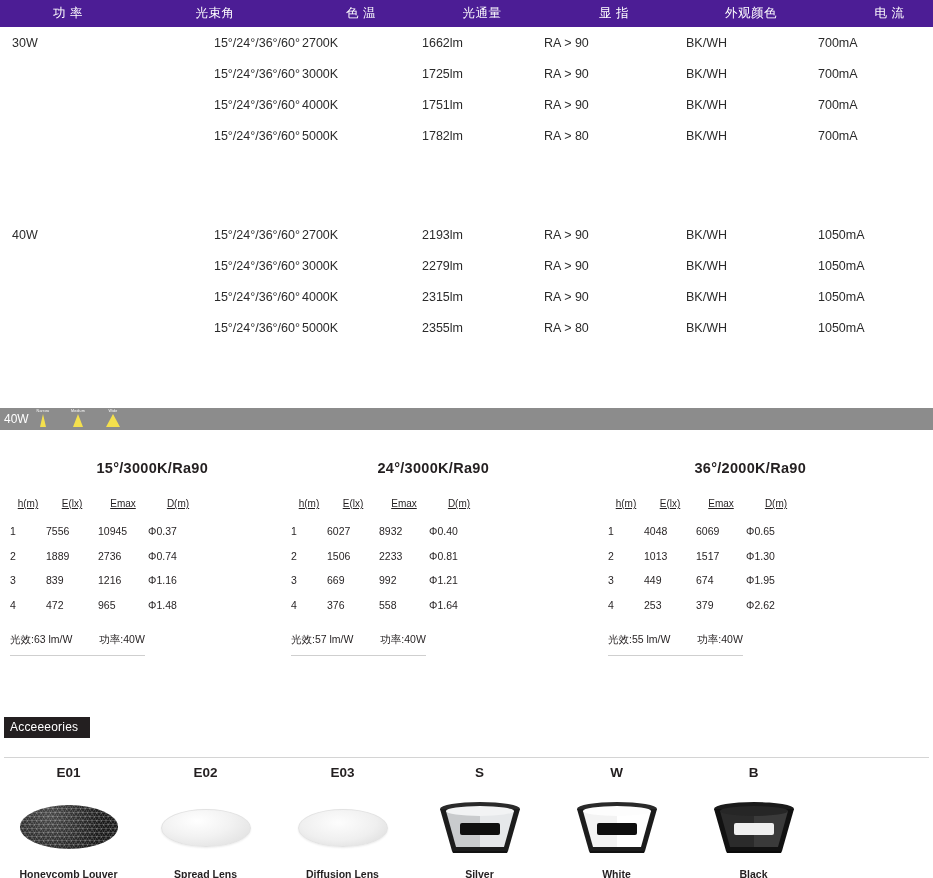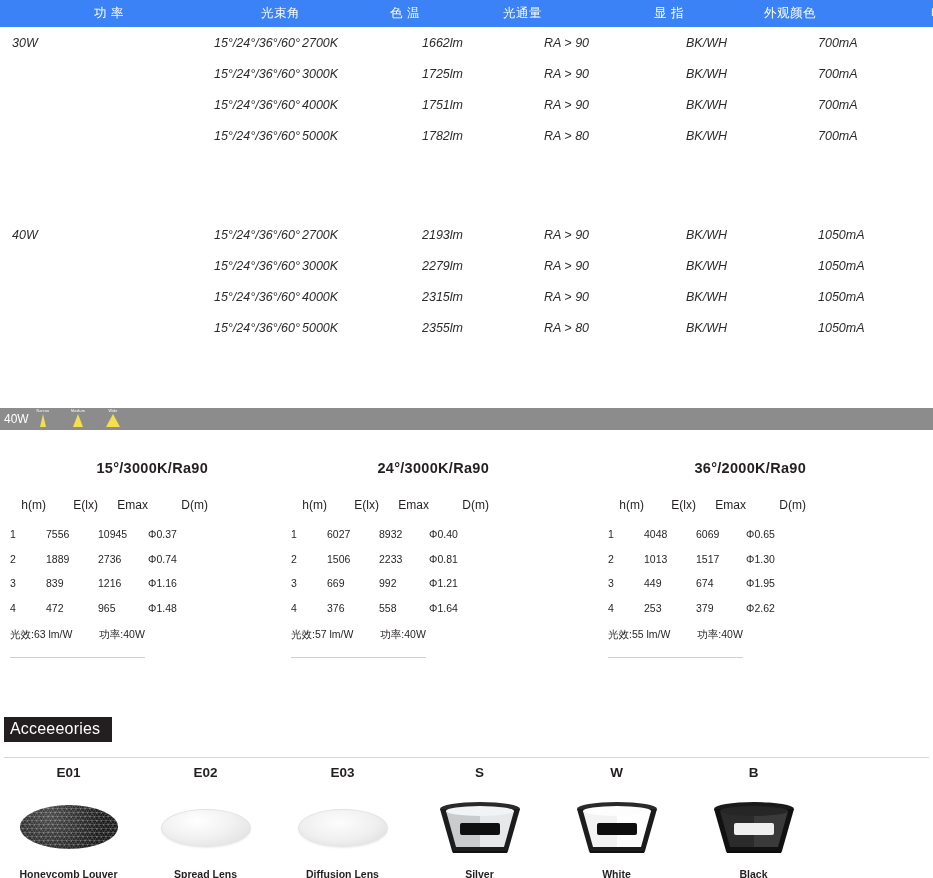--- a/index.html
+++ b/index.html
@@ -16,36 +16,35 @@
     overflow: hidden;
   }
 
   
   .spec-table {
     width: 933px;
     border-collapse: collapse;
     table-layout: fixed;
   }
   .spec-table thead th {
-    background: #3b82f6;
+    background: #4c1d95;
     color: #ffffff;
     font-size: 12.5px;
     font-weight: normal;
-    text-align: right;
+    text-align: center;
     padding: 5px 0 5px 0;
     height: 12px;
     letter-spacing: 0.5px;
   }
   .spec-table td {
     font-size: 12.5px;
     color: #2b2b2b;
     padding: 0;
     height: 31px;
     vertical-align: middle;
-    font-style: italic;
   }
   .col-power   { width: 112px; padding-left: 12px !important; }
   .col-beam    { width: 170px; padding-left: 6px !important; text-align: right; }
   .col-cct     { width: 118px; padding-left: 2px !important; }
   .col-flux    { width: 120px; padding-left: 2px !important; }
   .col-cri     { width: 140px; padding-left: 2px !important; margin-left: 36px; }
   .col-color   { width: 130px; padding-left: 2px !important; }
   .col-current { width: 143px; padding-left: 2px !important; }
 
   .spacer-row td { height: 68px; }
@@ -119,58 +118,59 @@
     color: #231f20;
     margin: 0 0 22px 10px;
     letter-spacing: 0.3px;
     text-align: right;
   }
   .photo-table {
     border-collapse: collapse;
     table-layout: fixed;
   }
   .photo-table th {
-    font-size: 12px;
+    font-size: 10px;
     font-weight: normal;
     color: #231f20;
-    text-align: right;
+    text-align: center;
     padding: 0 0 10px 0;
+    text-decoration: underline;
   }
   .photo-table td {
     font-size: 10.5px;
     color: #231f20;
     padding: 0;
     height: 24.5px;
     vertical-align: middle;
   }
   .ph-h { width: 36px; }
   .ph-e { width: 52px; }
   .ph-m { width: 50px; }
   .ph-d { width: 60px; }
 
   .eff-row {
-    margin-top: 4px;
+    margin-top: 12px;
     border-bottom: 1px solid #cfcfcf;
-    padding-bottom: 15px;
+    padding-bottom: 8px;
     display: inline-block;
   }
   .eff-row span {
     font-size: 10.5px;
     color: #231f20;
   }
   .eff-row .eff-gap { display: inline-block; width: 18px; }
 
   
   .acc-label {
     position: absolute;
     top: 717px;
     left: 4px;
     background: #231f20;
     color: #ffffff;
-    font-size: 16px;
+    font-size: 12px;
     padding: 3px 12px 4px 6px;
     letter-spacing: 0.2px;
   }
   .acc-rule {
     position: absolute;
     top: 757px;
     left: 4px;
     width: 925px;
     height: 1px;
     background: #d4d4d4;

